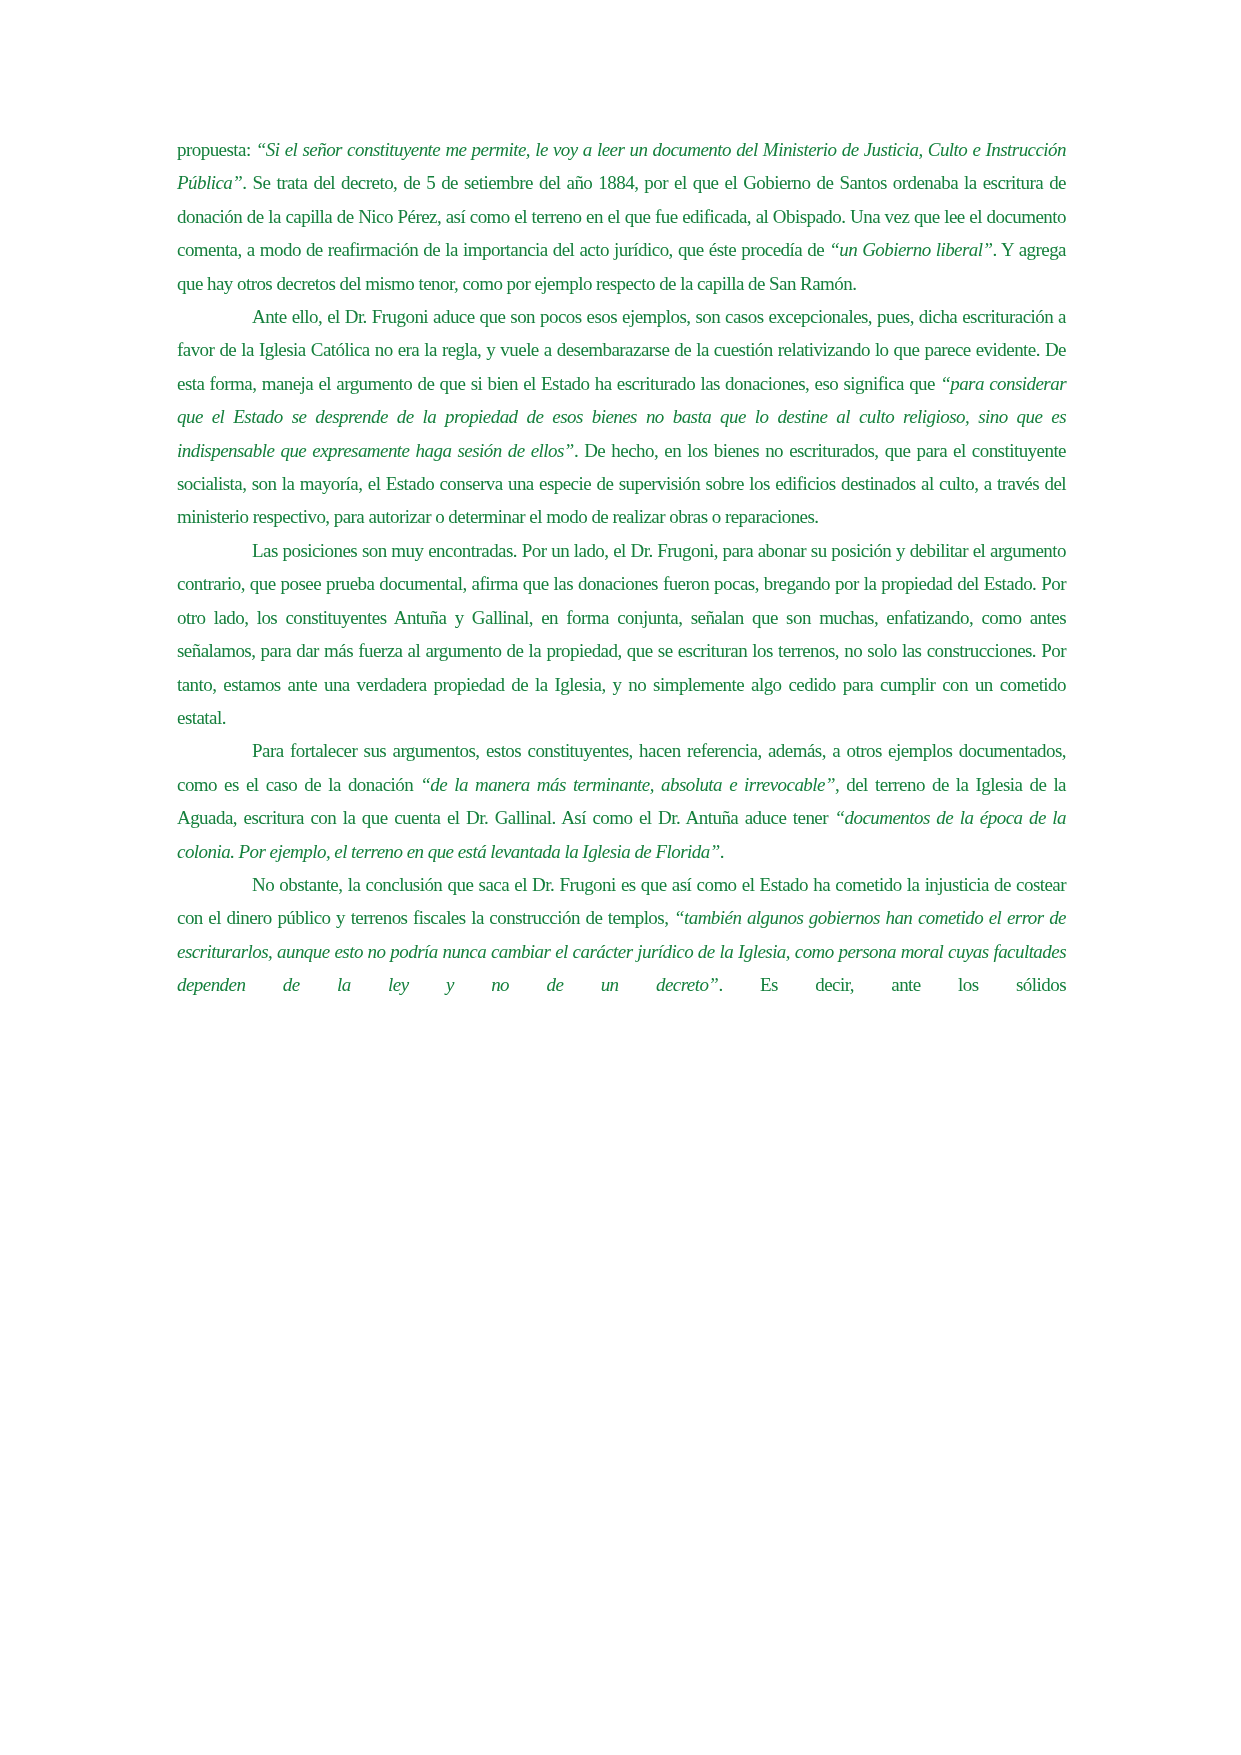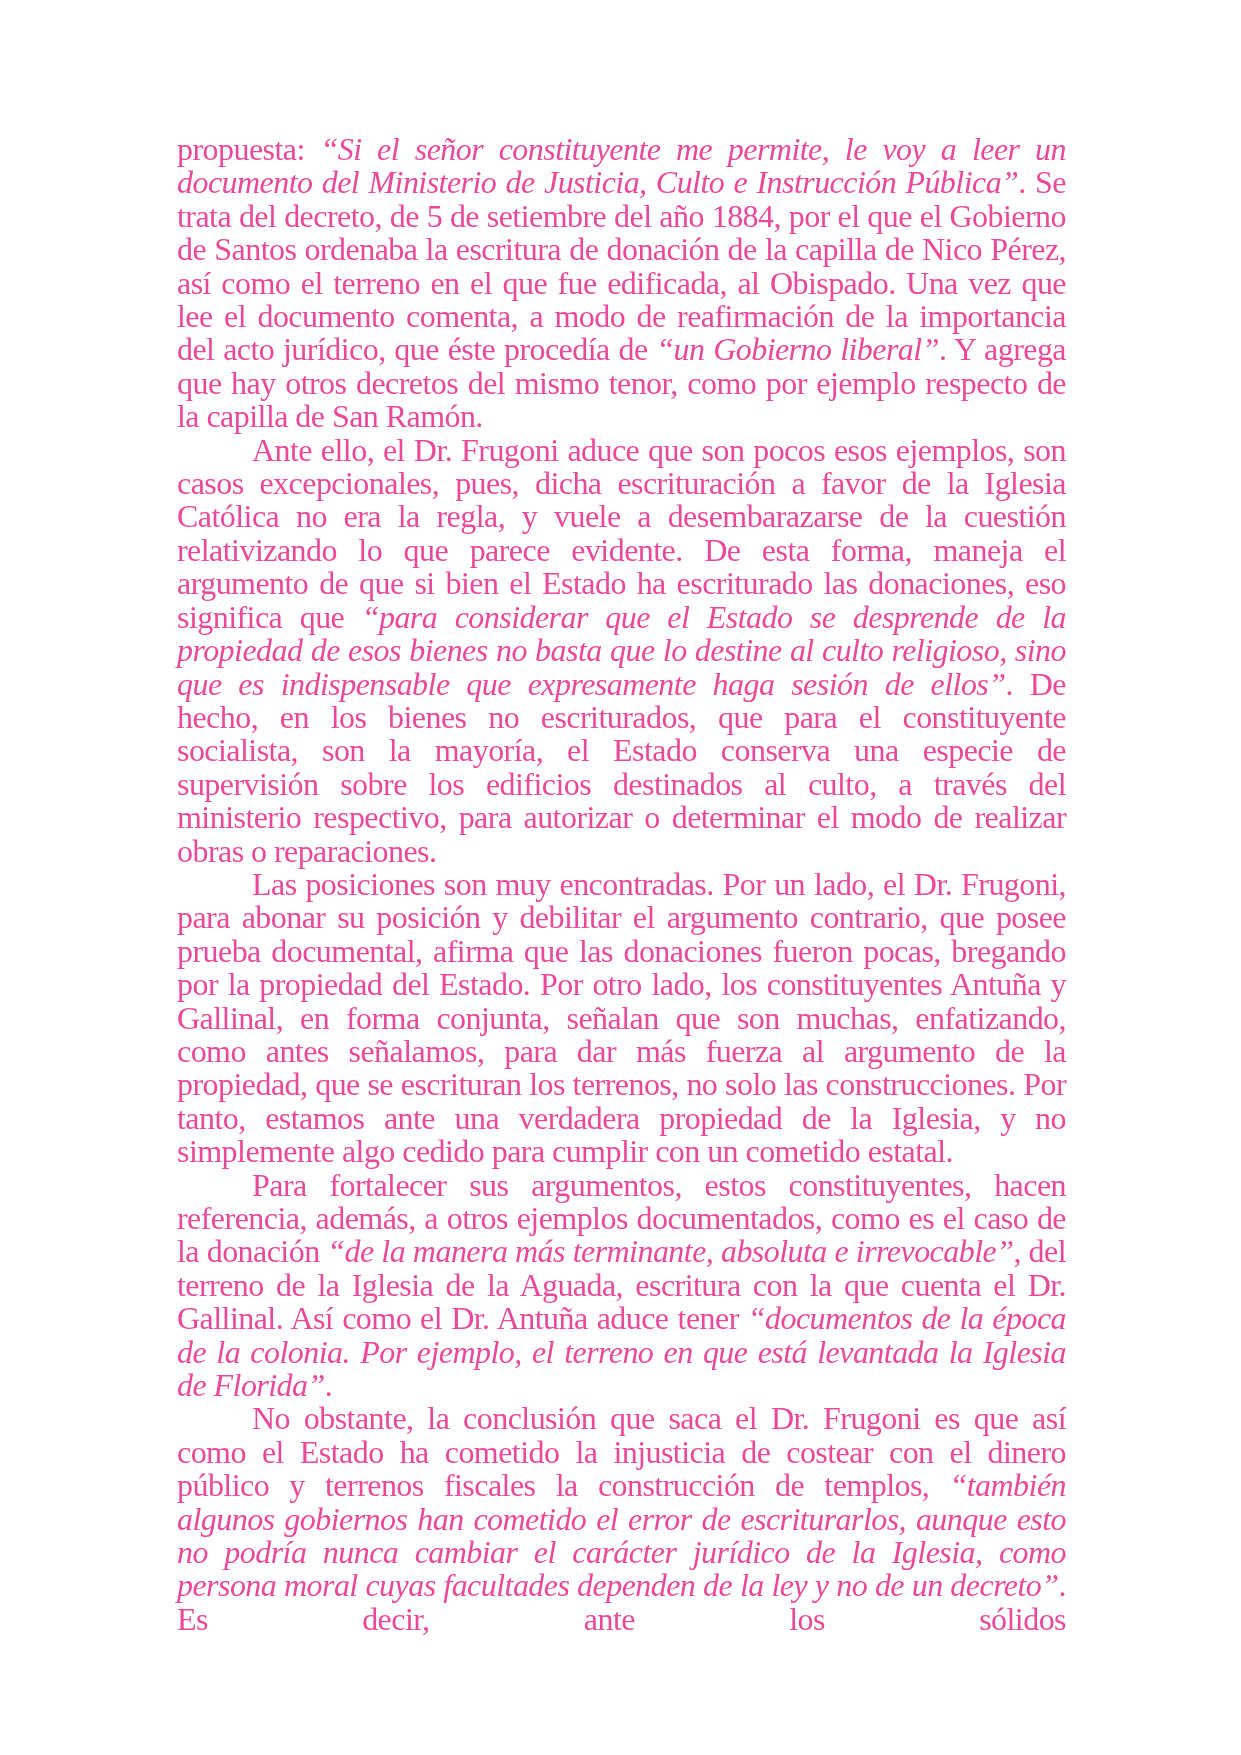--- a/index.html
+++ b/index.html
@@ -11,23 +11,23 @@
     width: 1241px;
     height: 1755px;
     position: relative;
     overflow: hidden;
   }
   .page {
     position: absolute;
     left: 177px;
     top: 133px;
     width: 889px;
-    color: #ec4899;
+    color: #15803d;
     font-family: "Liberation Serif", "DejaVu Serif", serif;
-    font-size: 32px;
+    font-size: 19px;
     line-height: 33.4px;
     letter-spacing: -0.55px;
     word-spacing: 0px;
   }
   .para {
     margin: 0;
     text-align: justify;
     text-align-last: left;
     hyphens: none;
   }

